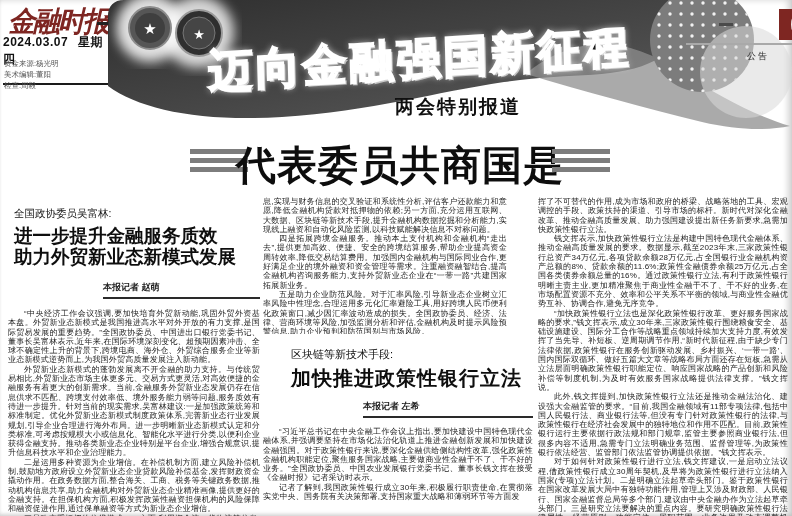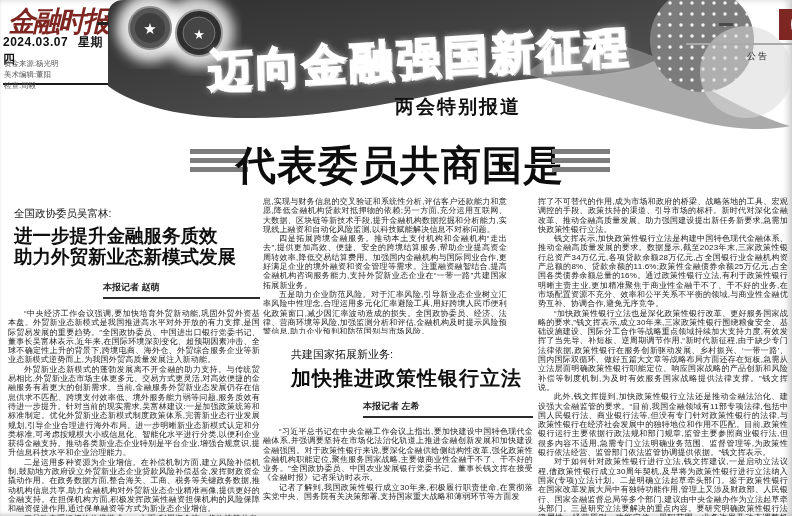--- a/index.html
+++ b/index.html
@@ -152,21 +152,21 @@
     </div>
   </div>
 
   <div class="abs col col-b-top bodytxt">
     <p class="noindent">息,实现与财务信息的交叉验证和系统性分析,评估客户还款能力和意愿,降低金融机构贷款对抵押物的依赖;另一方面,充分运用互联网、大数据、区块链等新技术手段,提升金融机构数据挖掘和分析能力,实现线上融资和自动化风险监测,以科技赋能解决信息不对称问题。</p>
     <p>四是拓展跨境金融服务。推动本土支付机构和金融机构“走出去”,提供更加高效、便捷、安全的跨境结算服务,帮助企业提高资金周转效率,降低交易结算费用。加强国内金融机构与国际同业合作,更好满足企业的境外融资和资金管理等需求。注重融资融智结合,提高金融机构咨询服务能力,支持外贸新业态企业在“一带一路”共建国家拓展新业务。</p>
     <p>五是助力企业防范风险。对于汇率风险,引导新业态企业树立汇率风险中性理念,合理运用多元化汇率避险工具,用好跨境人民币便利化政策窗口,减少因汇率波动造成的损失。全国政协委员、经济、法律、营商环境等风险,加强监测分析和评估,金融机构及时提示风险预警信息,助力企业预判和防范国别与市场风险。</p>
   </div>
 
   <div class="abs col col-b2">
-    <div class="kicker">共建国家拓展新业务:</div>
+    <div class="kicker">区块链等新技术手段:</div>
     <div class="art-title">加快推进政策性银行立法</div>
     <div class="byline">本报记者 左希</div>
     <div class="bodytxt">
       <p>“习近平总书记在中央金融工作会议上指出,要加快建设中国特色现代金融体系,并强调要坚持在市场化法治化轨道上推进金融创新发展和加快建设金融强国。对于政策性银行来说,要深化金融供给侧结构性改革,强化政策性金融机构职能定位,聚焦服务国家战略,主要做商业性金融干不了、干不好的业务。”全国政协委员、中国农业发展银行党委书记、董事长钱文挥在接受《金融时报》记者采访时表示。</p>
       <p>记者了解到,我国政策性银行成立30年来,积极履行职责使命,在贯彻落实党中央、国务院有关决策部署,支持国家重大战略和薄弱环节等方面发</p>
     </div>
   </div>
 
   <div class="abs col col-c bodytxt">
     <p class="noindent">挥了不可替代的作用,成为市场和政府的桥梁、战略落地的工具、宏观调控的手段、政策扶持的渠道、引导市场的标杆。新时代对深化金融改革、推动金融高质量发展、助力强国建设提出新任务新要求,急需加快政策性银行立法。</p>

